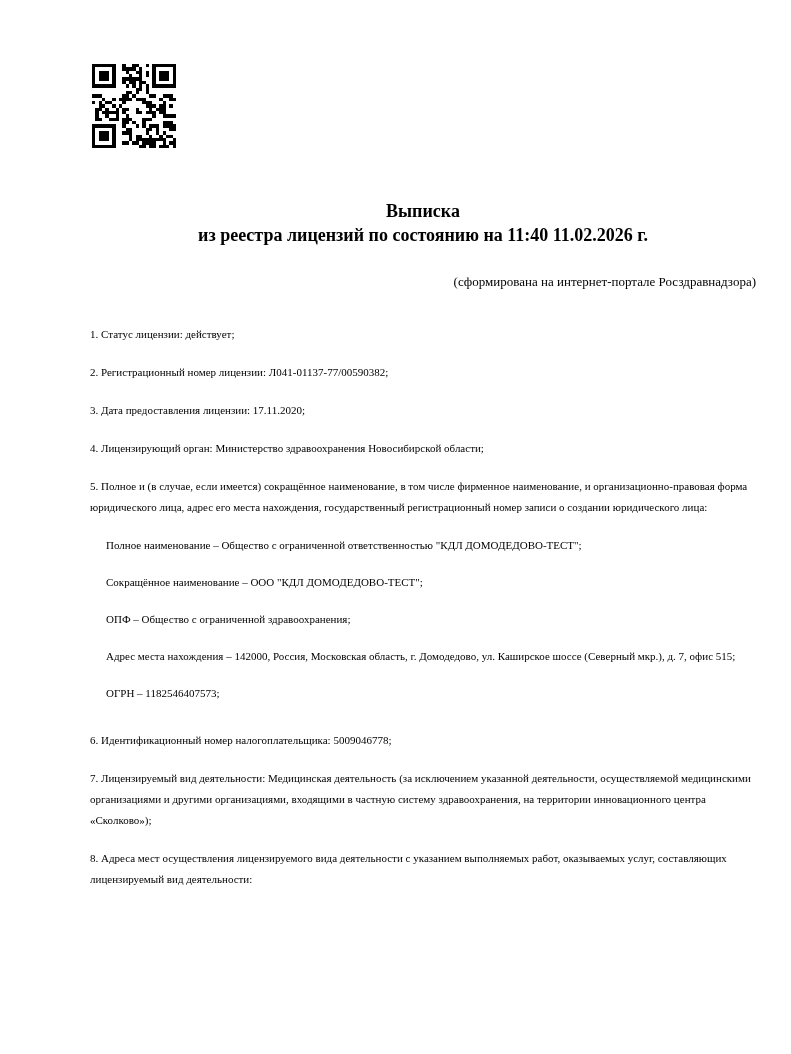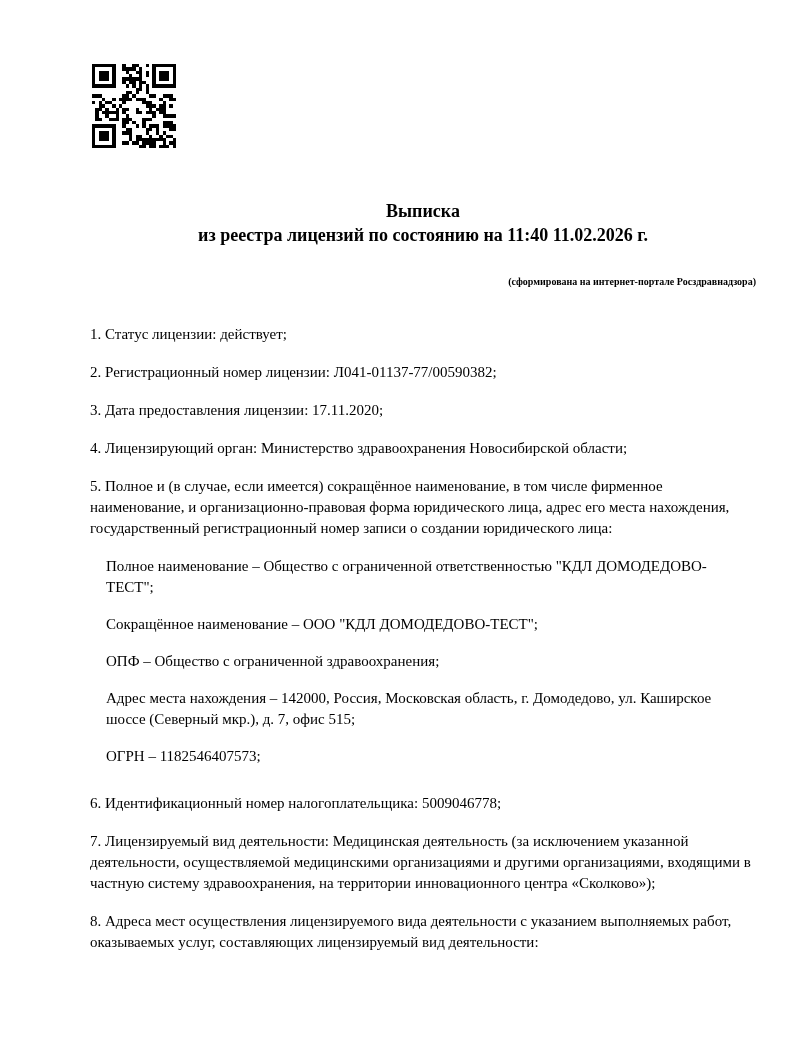--- a/index.html
+++ b/index.html
@@ -29,29 +29,28 @@
     text-align: center;
     font-size: 18px;
     font-weight: bold;
     line-height: 24px;
   }
   .subtitle {
     position: absolute;
     left: 90px; top: 273px;
     width: 666px;
     text-align: right;
-    font-size: 10px;
+    font-size: 13px;
     line-height: 18px;
-    font-weight: bold;
   }
   .body {
     position: absolute;
     left: 90px; top: 324px;
     width: 666px;
-    font-size: 15px;
+    font-size: 11px;
     line-height: 21px;
     text-align: left;
   }
   .body p { margin: 0 0 17px 0; }
   .details { margin: 0 0 26px 0; }
   .details div { margin: 16px; }
 </style>
 </head>
 <body>
 

